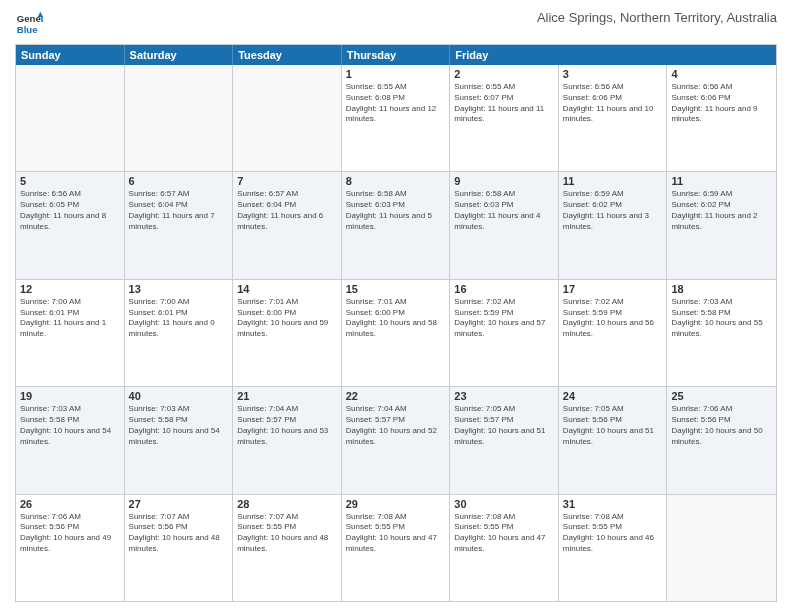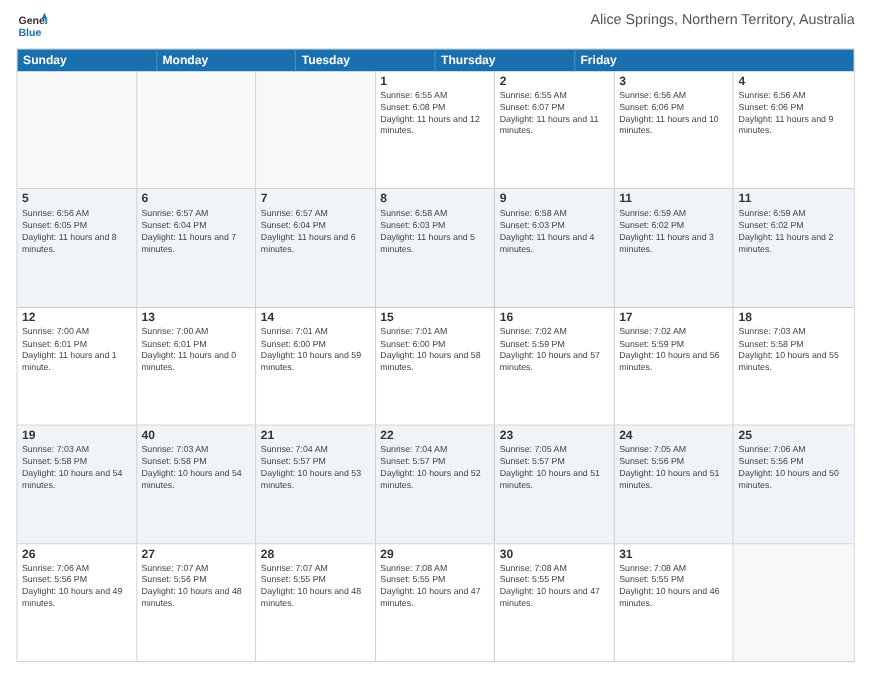--- a/index.html
+++ b/index.html
@@ -46,21 +46,21 @@
       color: #555;
     }
     .calendar {
       flex: 1;
       display: flex;
       flex-direction: column;
       border: 1px solid #ccc;
     }
     .cal-header {
       display: grid;
-      grid-template-columns: repeat(6, 1fr);
+      grid-template-columns: repeat(7, 1fr);
       background: #1a6faf;
     }
     .cal-header-cell {
       color: #fff;
       font-size: 11px;
       font-weight: bold;
       padding: 4px 5px;
       text-align: left;
       border-right: 1px solid #4a8fc0;
     }
@@ -116,21 +116,21 @@
       </svg>
     </div>
     <div class="title-block">
       <div class="sub-title">Alice Springs, Northern Territory, Australia</div>
     </div>
   </div>
 
   <div class="calendar">
     <div class="cal-header">
     <div class="cal-header-cell">Sunday</div>
-        <div class="cal-header-cell">Monday</div>
+        <div class="cal-header-cell">Saturday</div>
         <div class="cal-header-cell">Tuesday</div>
         <div class="cal-header-cell">Thursday</div>
         <div class="cal-header-cell">Friday</div>
       </div>
     <div class="cal-body">
     <div class="cal-row">
           <div class="cal-cell empty"></div>
           <div class="cal-cell empty"></div>
           <div class="cal-cell empty"></div>
           <div class="cal-cell">

